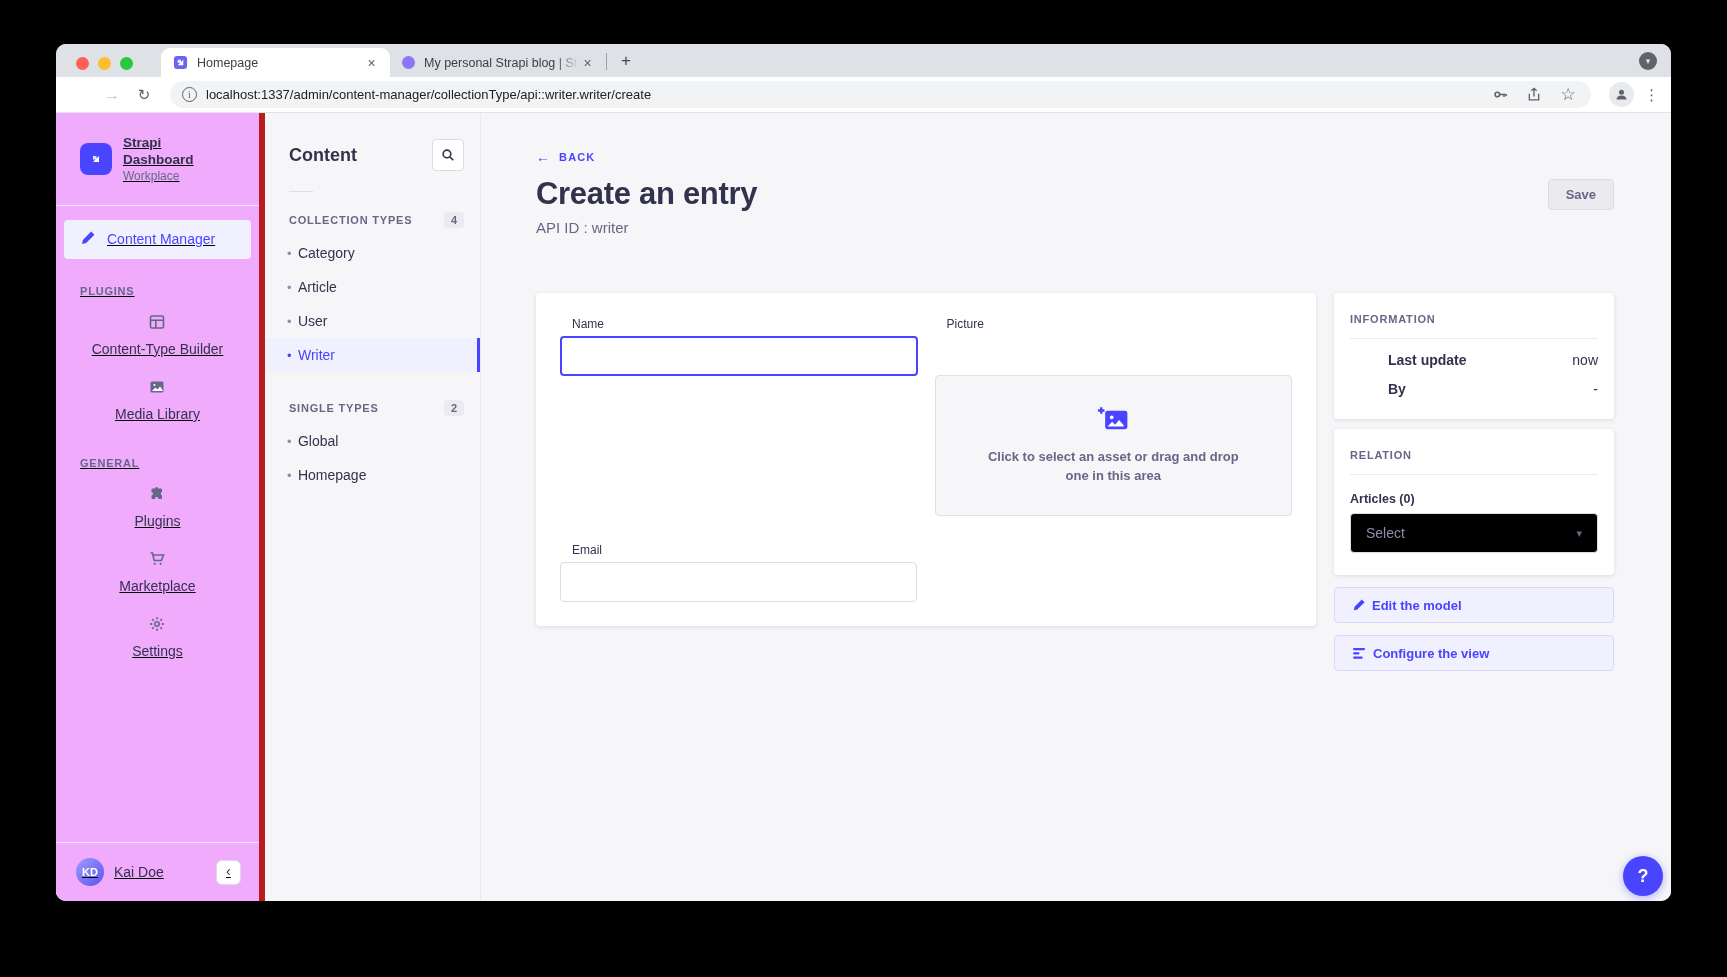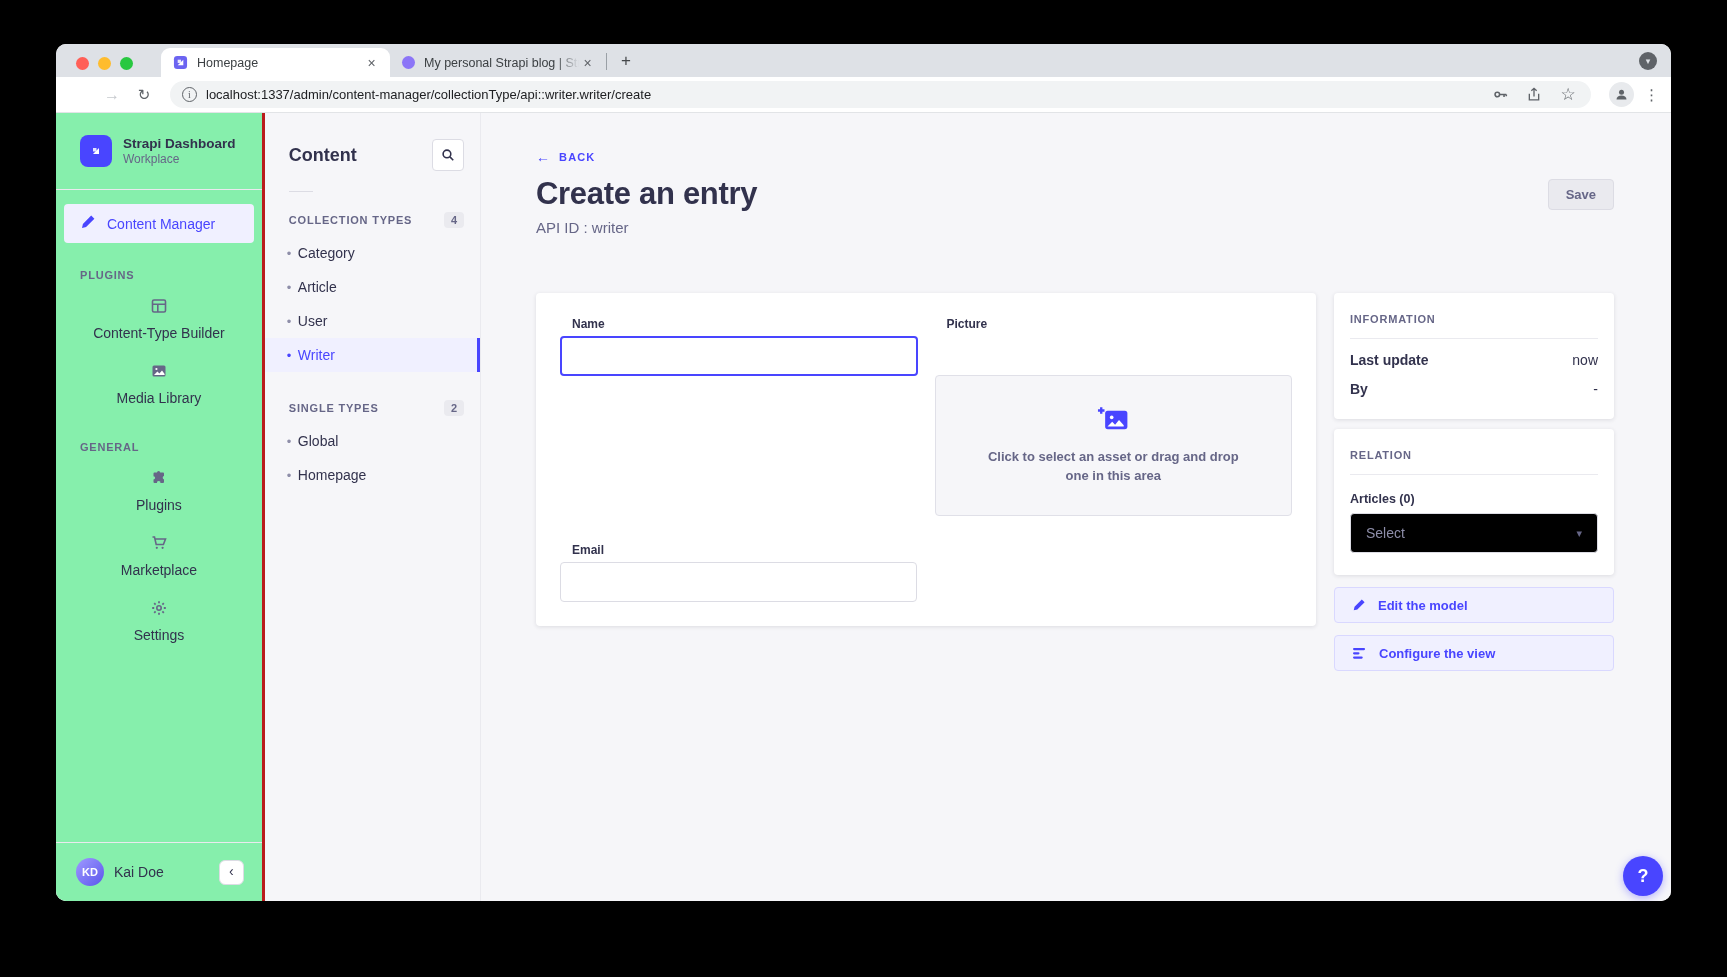--- a/index.html
+++ b/index.html
@@ -43,21 +43,21 @@
   .boxicon { width:22px; height:22px; margin-left:12px; display:flex; align-items:center; justify-content:center; color:#5f6368; flex:none; }
   .star::before { content:"\2606"; font-size:17px; }
   .avatar-chrome { width:25px; height:25px; border-radius:50%; background:#e8eaed; margin-left:12px; display:flex; align-items:center; justify-content:center; }
   .dots { margin-left:10px; color:#5f6368; font-size:15px; letter-spacing:0; }
   .dots::before { content:"\22ee"; }
 
   
   .app { display:flex; height:788px; background:#f6f6f9; }
 
   
-  .nav { width:224px; background:#86efac; border-right:3px solid #b91c1c; display:flex; flex-direction:column; }
+  .nav { width:224px; background:#f0abfc; border-right:6px solid #b91c1c; display:flex; flex-direction:column;text-decoration:underline; }
   .brand { display:flex; align-items:center; gap:11px; padding:22px 24px; border-bottom:1px solid #eaeaef; }
   .brand-logo { width:32px; height:32px; border-radius:8px; background:#4945ff; display:flex; align-items:center; justify-content:center; flex:none; }
   .brand-title { font-size:13.5px; font-weight:bold; color:#32324d; line-height:1.25; }
   .brand-sub { font-size:12px; color:#666687; }
   .nav-item-active { margin:14px 8px 2px; padding:10px 16px; background:#f0f0ff; border-radius:4px; display:flex; align-items:center; gap:11px; color:#4945ff; font-size:14px; font-weight:500; cursor:pointer; }
   .nav-label { padding:24px 24px 6px; font-size:11px; font-weight:bold; letter-spacing:.8px; color:#666687; }
   .nav-link { padding:11px 24px; display:flex; align-items:center; gap:11px; font-size:14px; color:#32324d; cursor:pointer;flex-direction:column; }
   .nav-link .ic { color:#666687; display:flex; }
   .nav-bottom { margin-top:auto; border-top:1px solid #eaeaef; padding:15px 18px 15px 20px; display:flex; align-items:center; }
   .kd { width:28px; height:28px; border-radius:50%; background:linear-gradient(135deg,#9f9aff 0%,#5b55ec 100%); color:#fff; font-size:11px; font-weight:bold; display:flex; align-items:center; justify-content:center; flex:none; }
@@ -85,41 +85,41 @@
   .back { margin-top:36px; display:inline-flex; align-items:center; gap:8px; color:#4945ff; font-size:11px; font-weight:bold; letter-spacing:1.1px; cursor:pointer; }
   .back::before { content:"\2190"; font-size:14px; font-weight:normal; }
   .title-row { display:flex; align-items:center; margin-top:10px; }
   .page-title { font-size:31px; font-weight:bold; color:#32324d; letter-spacing:-.3px; }
   .save-btn { margin-left:auto; background:#eaeaef; border:1px solid #dcdce4; border-radius:4px; padding:7px 17px; font-size:13px; font-weight:600; color:#666687; cursor:pointer; }
   .page-sub { margin-top:7px; font-size:15px; color:#666687; }
   .content-row { display:flex; gap:18px; margin-top:57px; align-items:flex-start; }
 
   .form-card { width:780px; background:#fff; border-radius:4px; box-shadow:0 1px 4px rgba(33,33,52,.12); padding:24px; }
   .grid2 { display:grid; grid-template-columns:1fr 1fr; column-gap:17px; }
-  .f-label { font-size:12px; font-weight:bold; color:#32324d; margin-bottom:5px; display:block;padding-left:12px; }
+  .f-label { font-size:12px; font-weight:normal; color:#32324d; margin-bottom:5px; display:block;padding-left:12px; }
   .input { width:100%; height:40px; border:1px solid #dcdce4; border-radius:4px; background:#fff; font-size:14px; color:#32324d; padding:0 14px; outline:none; font-family:"Liberation Sans", sans-serif; }
   .input.focused { border:2px solid #4945ff; }
   .dropzone { height:141px; background:#f6f6f9; border:1px solid #e0e0e8; border-radius:4px; display:flex; flex-direction:column; align-items:center; justify-content:center; cursor:pointer;margin-top:44px; }
   .dropzone-hint { margin-top:13px; width:78%; text-align:center; font-size:13px; font-weight:bold; color:#666687; line-height:1.45; }
   .email-block { margin-top:27px; width:calc(50% - 9px); }
 
   .right-col { width:280px; display:flex; flex-direction:column; }
   .panel { background:#fff; border-radius:4px; box-shadow:0 1px 4px rgba(33,33,52,.12); padding:20px 16px 22px; }
   .panel + .panel { margin-top:10px; }
   .panel-head { font-size:11px; font-weight:bold; letter-spacing:.8px; color:#666687; }
   .panel-divider { height:1px; background:#eaeaef; margin:13px 0 4px; }
   .info-row { display:flex; align-items:center; justify-content:space-between; margin-top:13px; }
-  .info-label { font-size:14px; font-weight:bold; color:#32324d; }
+  .info-label { font-size:14px; font-weight:bold; color:#32324d;margin-left:38px; }
   .info-value { font-size:14px; color:#32324d; }
   .rel-label { font-size:12.5px; font-weight:bold; color:#32324d; margin-top:17px; }
   .select { margin-top:7px; height:40px; background:#000000; border:1px solid #dcdce4; border-radius:4px; display:flex; align-items:center; padding:0 15px; cursor:pointer; }
   .select-text { font-size:14px; color:#8e8ea9; flex:1; }
   .select-caret { color:#666687; font-size:11px; }
   .select-caret::before { content:"\25be"; }
-  .action-btn { margin-top:12px; height:36px; background:#f0f0ff; border:1px solid #d9d8ff; border-radius:4px; display:flex; align-items:center; gap:12px; padding:0 17px; font-size:13px; font-weight:bold; color:#4945ff; cursor:pointer; }
+  .action-btn { margin-top:12px; height:36px; background:#f0f0ff; border:1px solid #d9d8ff; border-radius:4px; display:flex; align-items:center; gap:6px; padding:0 17px; font-size:13px; font-weight:bold; color:#4945ff; cursor:pointer; }
 
   .help-fab { position:absolute; right:8px; bottom:5px; width:40px; height:40px; border-radius:50%; background:#4945ff; color:#fff; font-size:18px; font-weight:bold; display:flex; align-items:center; justify-content:center; box-shadow:0 2px 8px rgba(73,69,255,.4); cursor:pointer; }
 </style>
 </head>
 <body>
 
 <div class="window">
 
   <div class="tabstrip">
     <div class="lights">

